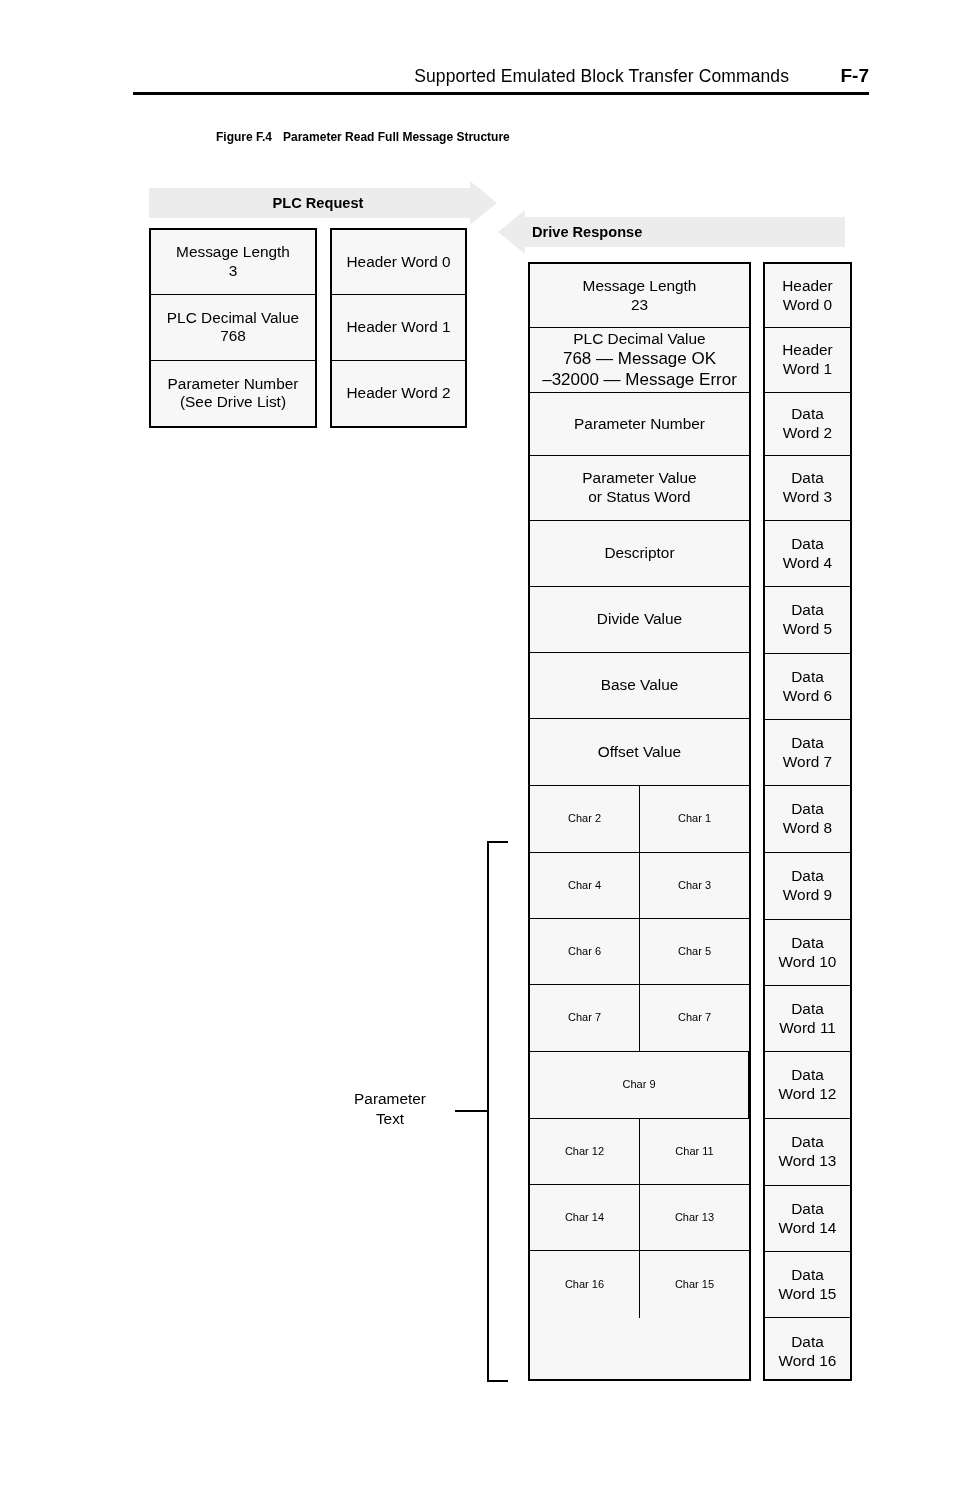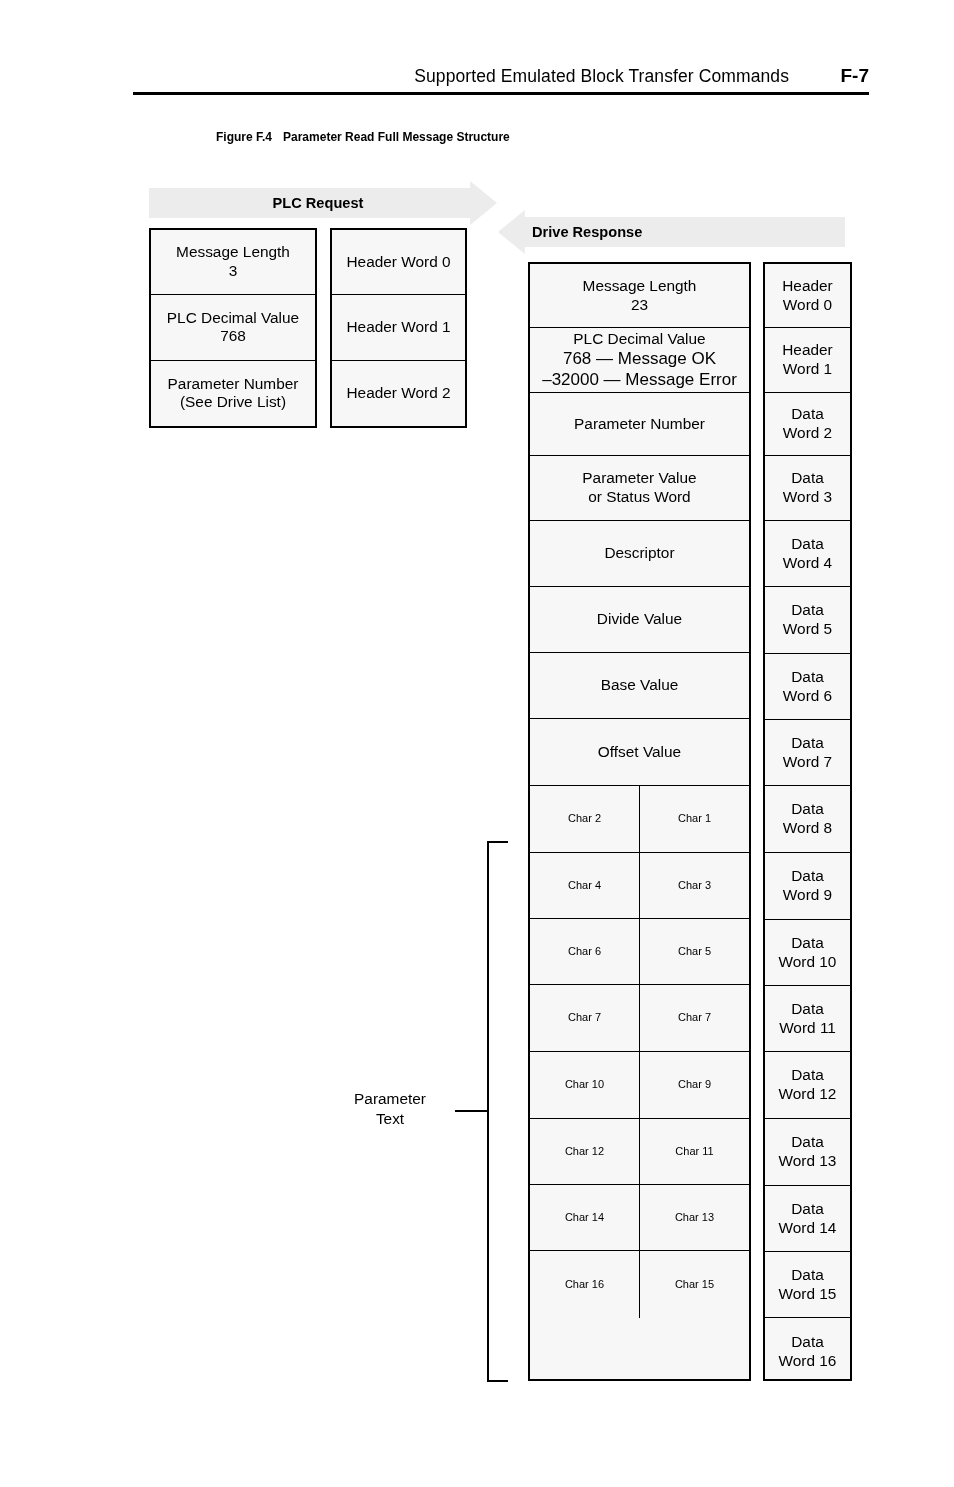--- a/index.html
+++ b/index.html
@@ -271,21 +271,20 @@
     </div>
     <div class="cell split" style="height: 66px;">
       <div>Char 6</div>
       <div>Char 5</div>
     </div>
     <div class="cell split" style="height: 67px;">
       <div>Char 7</div>
       <div>Char 7</div>
     </div>
     <div class="cell split" style="height: 67px;">
-      <div>Char 10</div>
       <div>Char 9</div>
     </div>
     <div class="cell split" style="height: 66px;">
       <div>Char 12</div>
       <div>Char 11</div>
     </div>
     <div class="cell split" style="height: 66px;">
       <div>Char 14</div>
       <div>Char 13</div>
     </div>

